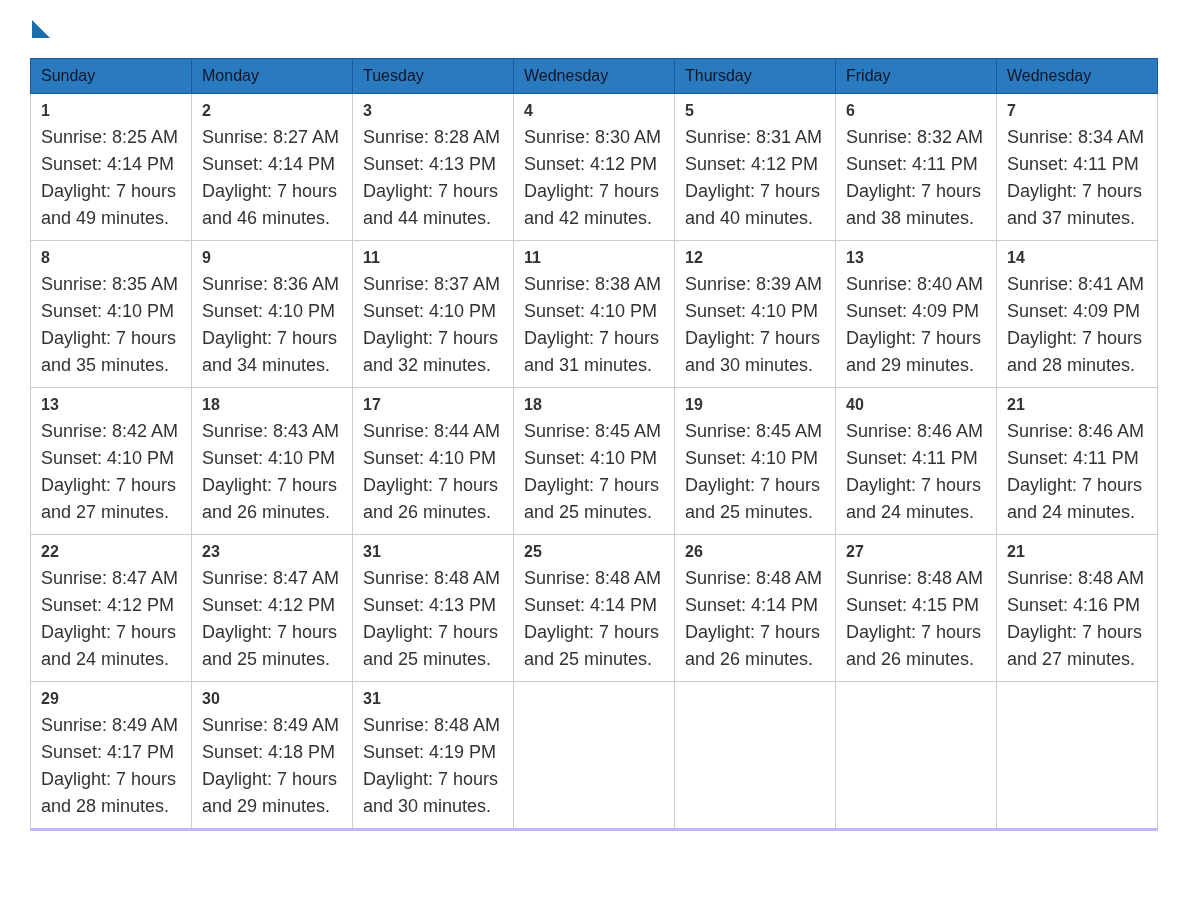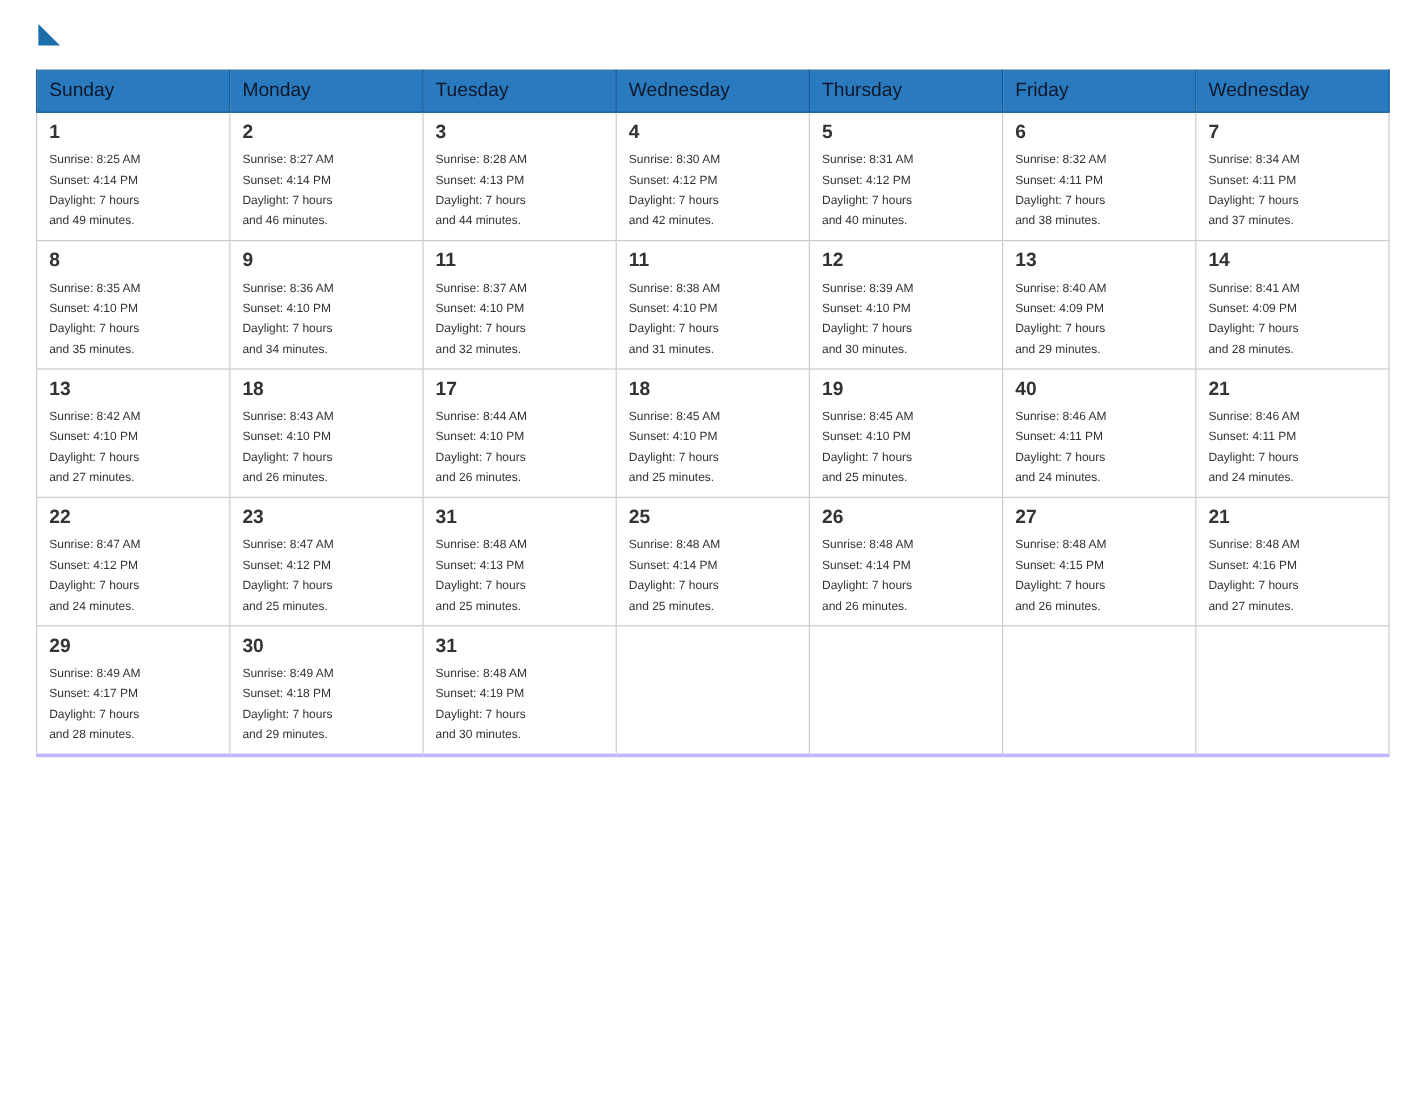--- a/index.html
+++ b/index.html
@@ -58,21 +58,21 @@
       min-width: 120px;
       min-height: 90px;
     }
     .calendar td .day-number {
       font-size: 16px;
       font-weight: bold;
       margin-bottom: 4px;
       display: block;
     }
     .calendar td .day-info {
-      font-size: 10px;
+      font-size: 18px;
       line-height: 1.5;
     }
     .calendar tr:last-child td {
       border-bottom: 3px solid #c4b5fd;
     }
     .logo-row {
       display: flex;
       align-items: center;
     }
     .logo-text-general {

